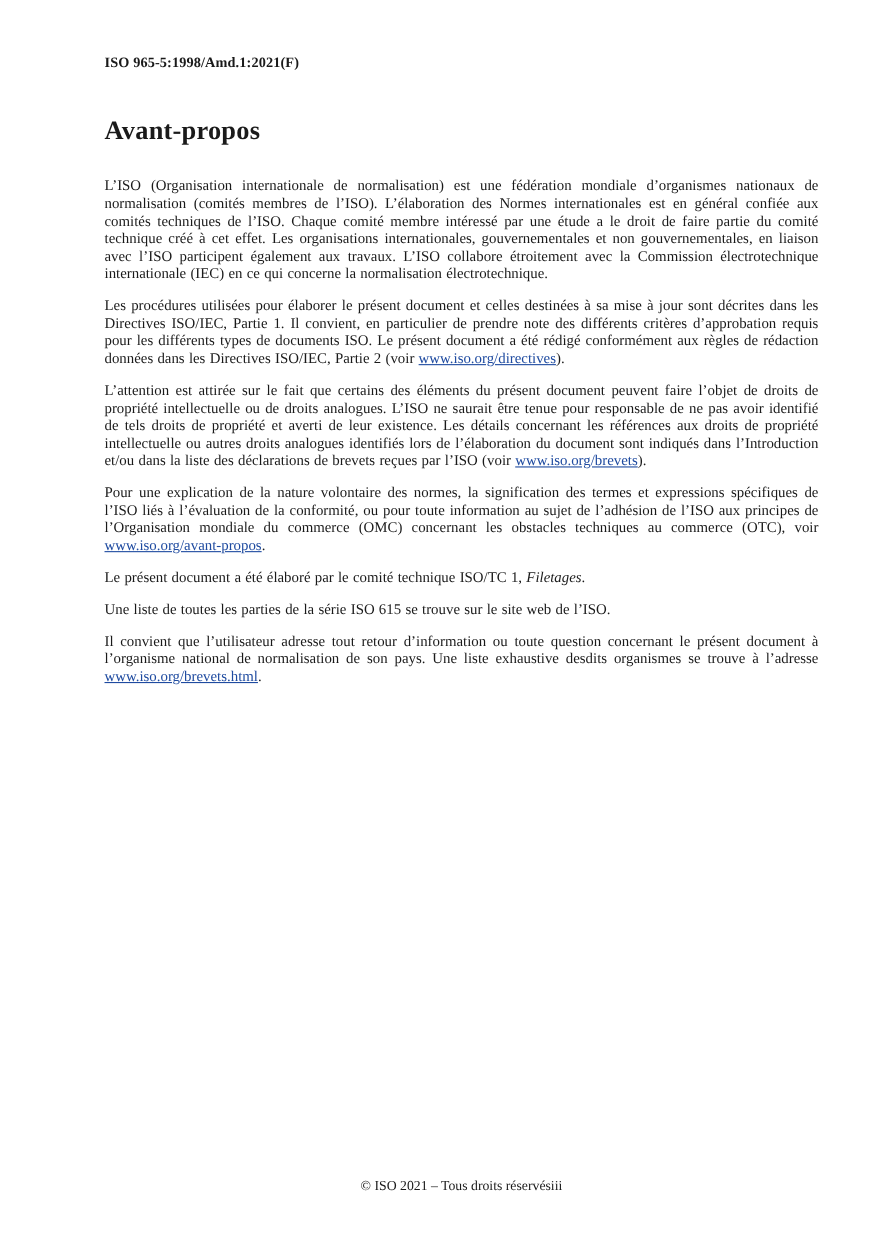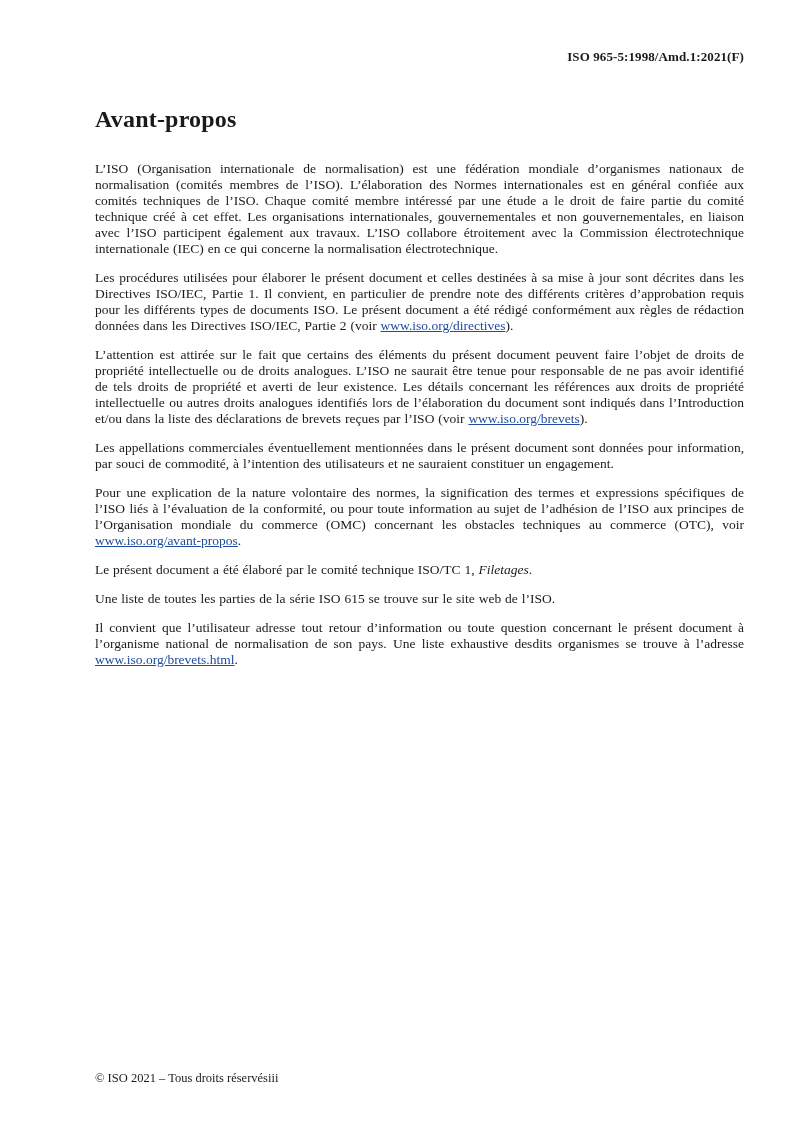--- a/index.html
+++ b/index.html
@@ -14,21 +14,20 @@
     height: 1122px;
     background: #ffffff;
     margin: 0 auto;
     overflow: hidden;
   }
   .header {
     position: absolute;
     top: 49px;
     left: 95px;
     right: 49px;
-    text-align: right;
     font-weight: bold;
     font-size: 13px;
     letter-spacing: 0.1px;
   }
   .content {
     position: absolute;
     top: 106px;
     left: 95px;
     right: 49px;
   }
@@ -49,41 +48,40 @@
   a.doc-link {
     color: var(--link-color, #1f4ba0);
     cursor: pointer;
   }
   .footer {
     position: absolute;
     left: 95px;
     right: 49px;
     bottom: 36px;
     display: flex;
-    justify-content: flex-start;
+    justify-content: center;
     align-items: baseline;
     font-size: 12.5px;
   }
 </style>
 </head>
 <body>
 
 <div class="page">
 
   <div class="header">
     <span>ISO 965-5:1998/Amd.1:2021(F)</span>
   </div>
 
   <div class="content">
     <h1 class="doc-title">Avant-propos</h1>
     <div id="paragraphs">
         <p class="para"><span>L’ISO (Organisation internationale de normalisation) est une fédération mondiale d’organismes nationaux de normalisation (comités membres de l’ISO). L’élaboration des Normes internationales est en général confiée aux comités techniques de l’ISO. Chaque comité membre intéressé par une étude a le droit de faire partie du comité technique créé à cet effet. Les organisations internationales, gouvernementales et non gouvernementales, en liaison avec l’ISO participent également aux travaux. L’ISO collabore étroitement avec la Commission électrotechnique internationale (IEC) en ce qui concerne la normalisation électrotechnique.</span></p>
         <p class="para"><span>Les procédures utilisées pour élaborer le présent document et celles destinées à sa mise à jour sont décrites dans les Directives ISO/IEC, Partie 1. Il convient, en particulier de prendre note des différents critères d’approbation requis pour les différents types de documents ISO. Le présent document a été rédigé conformément aux règles de rédaction données dans les Directives ISO/IEC, Partie 2 (voir </span><a class="doc-link" href="#">www.iso.org/directives</a><span>).</span></p>
         <p class="para"><span>L’attention est attirée sur le fait que certains des éléments du présent document peuvent faire l’objet de droits de propriété intellectuelle ou de droits analogues. L’ISO ne saurait être tenue pour responsable de ne pas avoir identifié de tels droits de propriété et averti de leur existence. Les détails concernant les références aux droits de propriété intellectuelle ou autres droits analogues identifiés lors de l’élaboration du document sont indiqués dans l’Introduction et/ou dans la liste des déclarations de brevets reçues par l’ISO (voir </span><a class="doc-link" href="#">www.iso.org/brevets</a><span>).</span></p>
-        <p class="para"><span>Les appellations commerciales éventuellement mentionnées dans le présent document sont données pour information, par souci de commodité, à l’intention des utilisateurs et ne sauraient constituer un engagement.</span></p>
         <p class="para"><span>Pour une explication de la nature volontaire des normes, la signification des termes et expressions spécifiques de l’ISO liés à l’évaluation de la conformité, ou pour toute information au sujet de l’adhésion de l’ISO aux principes de l’Organisation mondiale du commerce (OMC) concernant les obstacles techniques au commerce (OTC), voir </span><a class="doc-link" href="#">www.iso.org/avant-propos</a><span>.</span></p>
         <p class="para"><span>Le présent document a été élaboré par le comité technique ISO/TC 1, </span><em>Filetages</em><span>.</span></p>
         <p class="para"><span>Une liste de toutes les parties de la série ISO 615 se trouve sur le site web de l’ISO.</span></p>
         <p class="para"><span>Il convient que l’utilisateur adresse tout retour d’information ou toute question concernant le présent document à l’organisme national de normalisation de son pays. Une liste exhaustive desdits organismes se trouve à l’adresse </span><a class="doc-link" href="#">www.iso.org/brevets.html</a><span>.</span></p>
       </div>
   </div>
 
   <div class="footer">
     <span>© ISO 2021 – Tous droits réservés</span>
     <span>iii</span>

